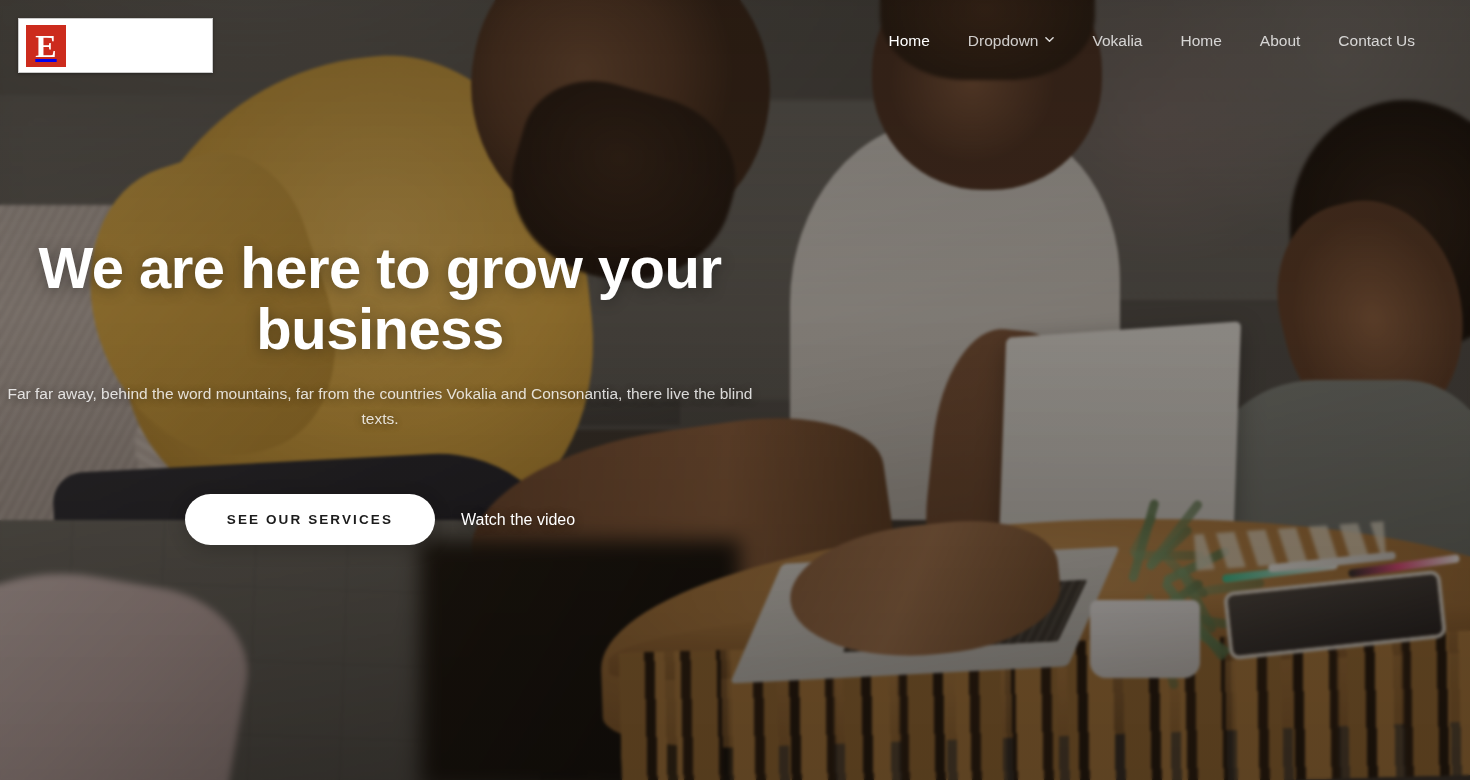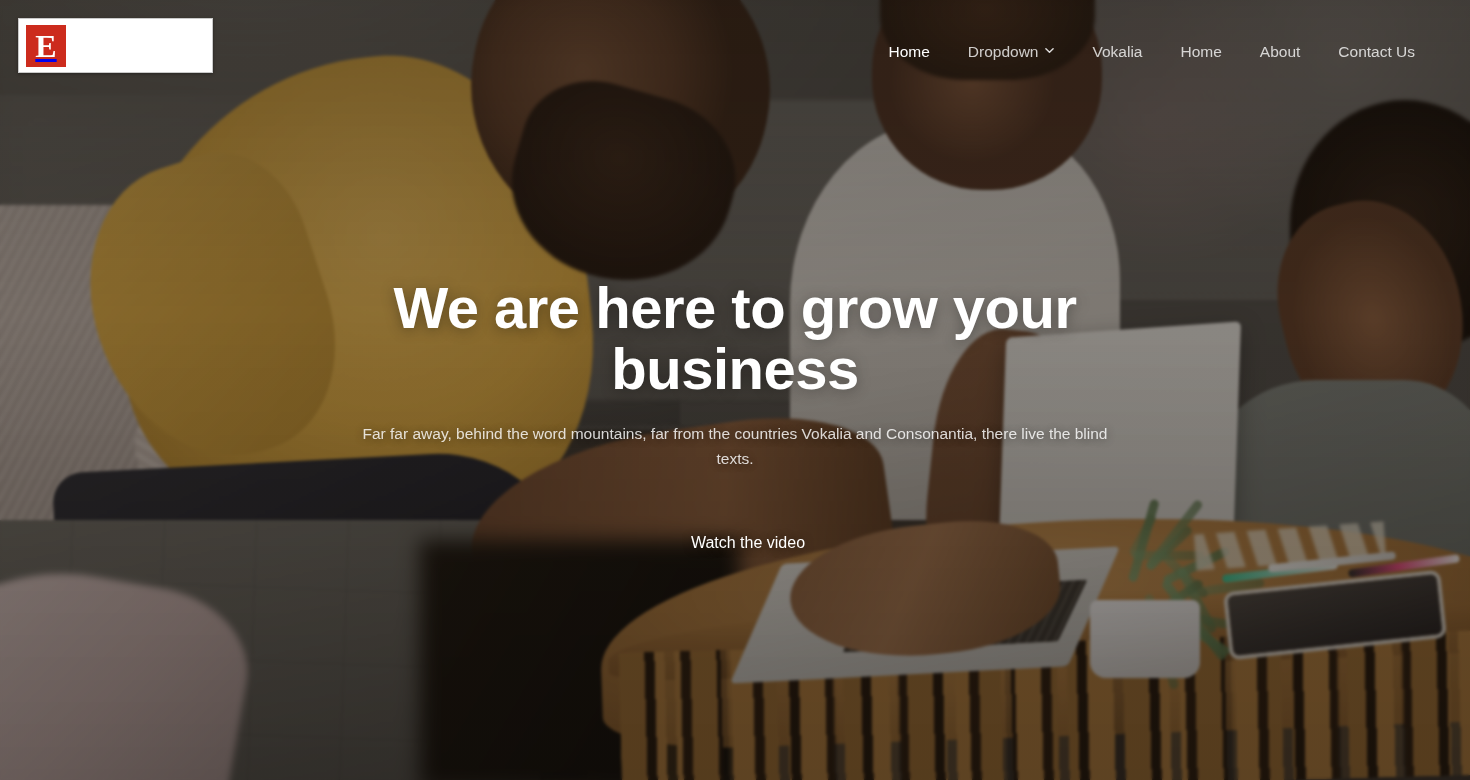--- a/index.html
+++ b/index.html
@@ -316,44 +316,43 @@
   .brand-cn {
     font-family:"DejaVu Sans", sans-serif;
     font-size:21px; font-weight:700; color:#111; letter-spacing:1px;
   }
   .brand-url {
     font-size:14.5px; font-weight:700; color:#111;
     font-family:"Liberation Sans", sans-serif; margin-top:2px;
   }
 
   .nav-links {
-    position:absolute; right:36px; top:11px; height:82px;
+    position:absolute; right:36px; top:0; height:82px;
     display:flex; align-items:center;
   }
   .nav-item {
     position:relative;
     color:rgba(255,255,255,.78);
     font-size:15.5px;
     padding:0 19px;
     text-decoration:none;
     display:flex; align-items:center; gap:7px;
     white-space:nowrap;
     cursor:pointer;
   }
   .nav-item.active { color:#ffffff; }
   .caret { display:inline-block; width:9px; height:9px; position:relative; top:-2px; }
   .caret svg { display:block; }
 
   
   .hero {
     position:absolute; left:0; top:0; width:1470px; height:600px;
-    display:flex; flex-direction:column; align-items:center;
+    display:flex; flex-direction:column; align-items:flex-start;
     z-index:30;
     pointer-events:none;
-    margin-top:40px;
   }
   .hero-inner { width:760px; text-align:center; margin-top:238px; pointer-events:auto; }
 
   .hero-title {
     color:#ffffff;
     font-size:58px;
     line-height:1.05;
     font-weight:700;
     letter-spacing:-.5px;
     text-shadow:0 2px 14px rgba(0,0,0,.35);
@@ -496,18 +495,19 @@
           <span>Contact Us</span>
         </a>
       </nav>
   </div>
 
   <div class="hero">
     <div class="hero-inner">
       <h1 class="hero-title">We are here to grow your business</h1>
       <p class="hero-sub">Far far away, behind the word mountains, far from the countries Vokalia and Consonantia, there live the blind texts.</p>
       <div class="hero-actions">
+        <button class="btn-primary">SEE OUR SERVICES</button>
         <a class="btn-link" href="#">Watch the video</a>
       </div>
     </div>
   </div>
 
 </div>
 
 </body></html>

